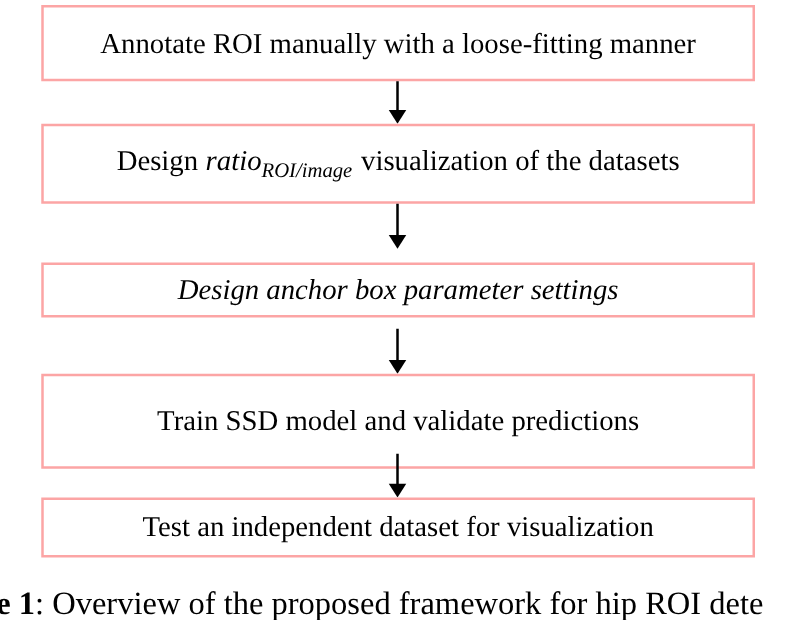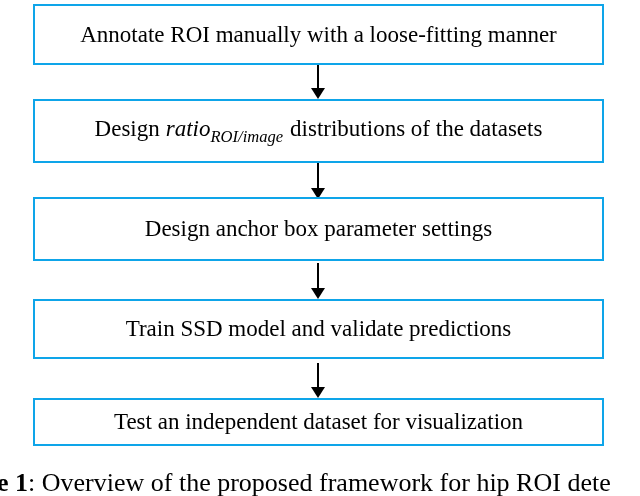--- a/index.html
+++ b/index.html
@@ -10,21 +10,21 @@
     overflow: hidden;
     background: #ffffff;
     font-family: "Liberation Serif", serif;
     color: #000000;
   }
   .flow-box {
     position: absolute;
     left: 33px;
     width: 571px;
     box-sizing: border-box;
-    border: 2px solid #0ea5e9;
+    border: 2px solid #fca5a5;
     background: #ffffff;
     display: flex;
     align-items: center;
     justify-content: center;
     font-size: 23px;
     line-height: 1.1;
     text-align: center;
     white-space: nowrap;
   }
   .connector {
@@ -78,39 +78,39 @@
   <span>Annotate ROI manually with a loose-fitting manner</span>
 </div>
 
 <div class="connector" style="top:65px; height:34px;">
   <span class="connector-line"></span>
   <span class="connector-head"></span>
 </div>
 
 <div class="flow-box" style="top:99px; height:64px;">
   <span>
-    <span>Design</span><span class="math"><span class="math-base">ratio</span><sub class="math-sub">ROI/image</sub></span><span>distributions of the datasets</span>
+    <span>Design</span><span class="math"><span class="math-base">ratio</span><sub class="math-sub">ROI/image</sub></span><span>visualization of the datasets</span>
   </span>
 </div>
 
 <div class="connector" style="top:163px; height:36px;">
   <span class="connector-line"></span>
   <span class="connector-head"></span>
 </div>
 
-<div class="flow-box" style="top:197px; height:64px;">
+<div class="flow-box" style="top:210px; height:44px;font-style:italic;">
   <span>Design anchor box parameter settings</span>
 </div>
 
 <div class="connector" style="top:263px; height:36px;">
   <span class="connector-line"></span>
   <span class="connector-head"></span>
 </div>
 
-<div class="flow-box" style="top:299px; height:60px;text-align:center;">
+<div class="flow-box" style="top:299px; height:76px;text-align:center;">
   <span>Train SSD model and validate predictions</span>
 </div>
 
 <div class="connector" style="top:363px; height:35px;">
   <span class="connector-line"></span>
   <span class="connector-head"></span>
 </div>
 
 <div class="flow-box" style="top:398px; height:48px;">
   <span>Test an independent dataset for visualization</span>

